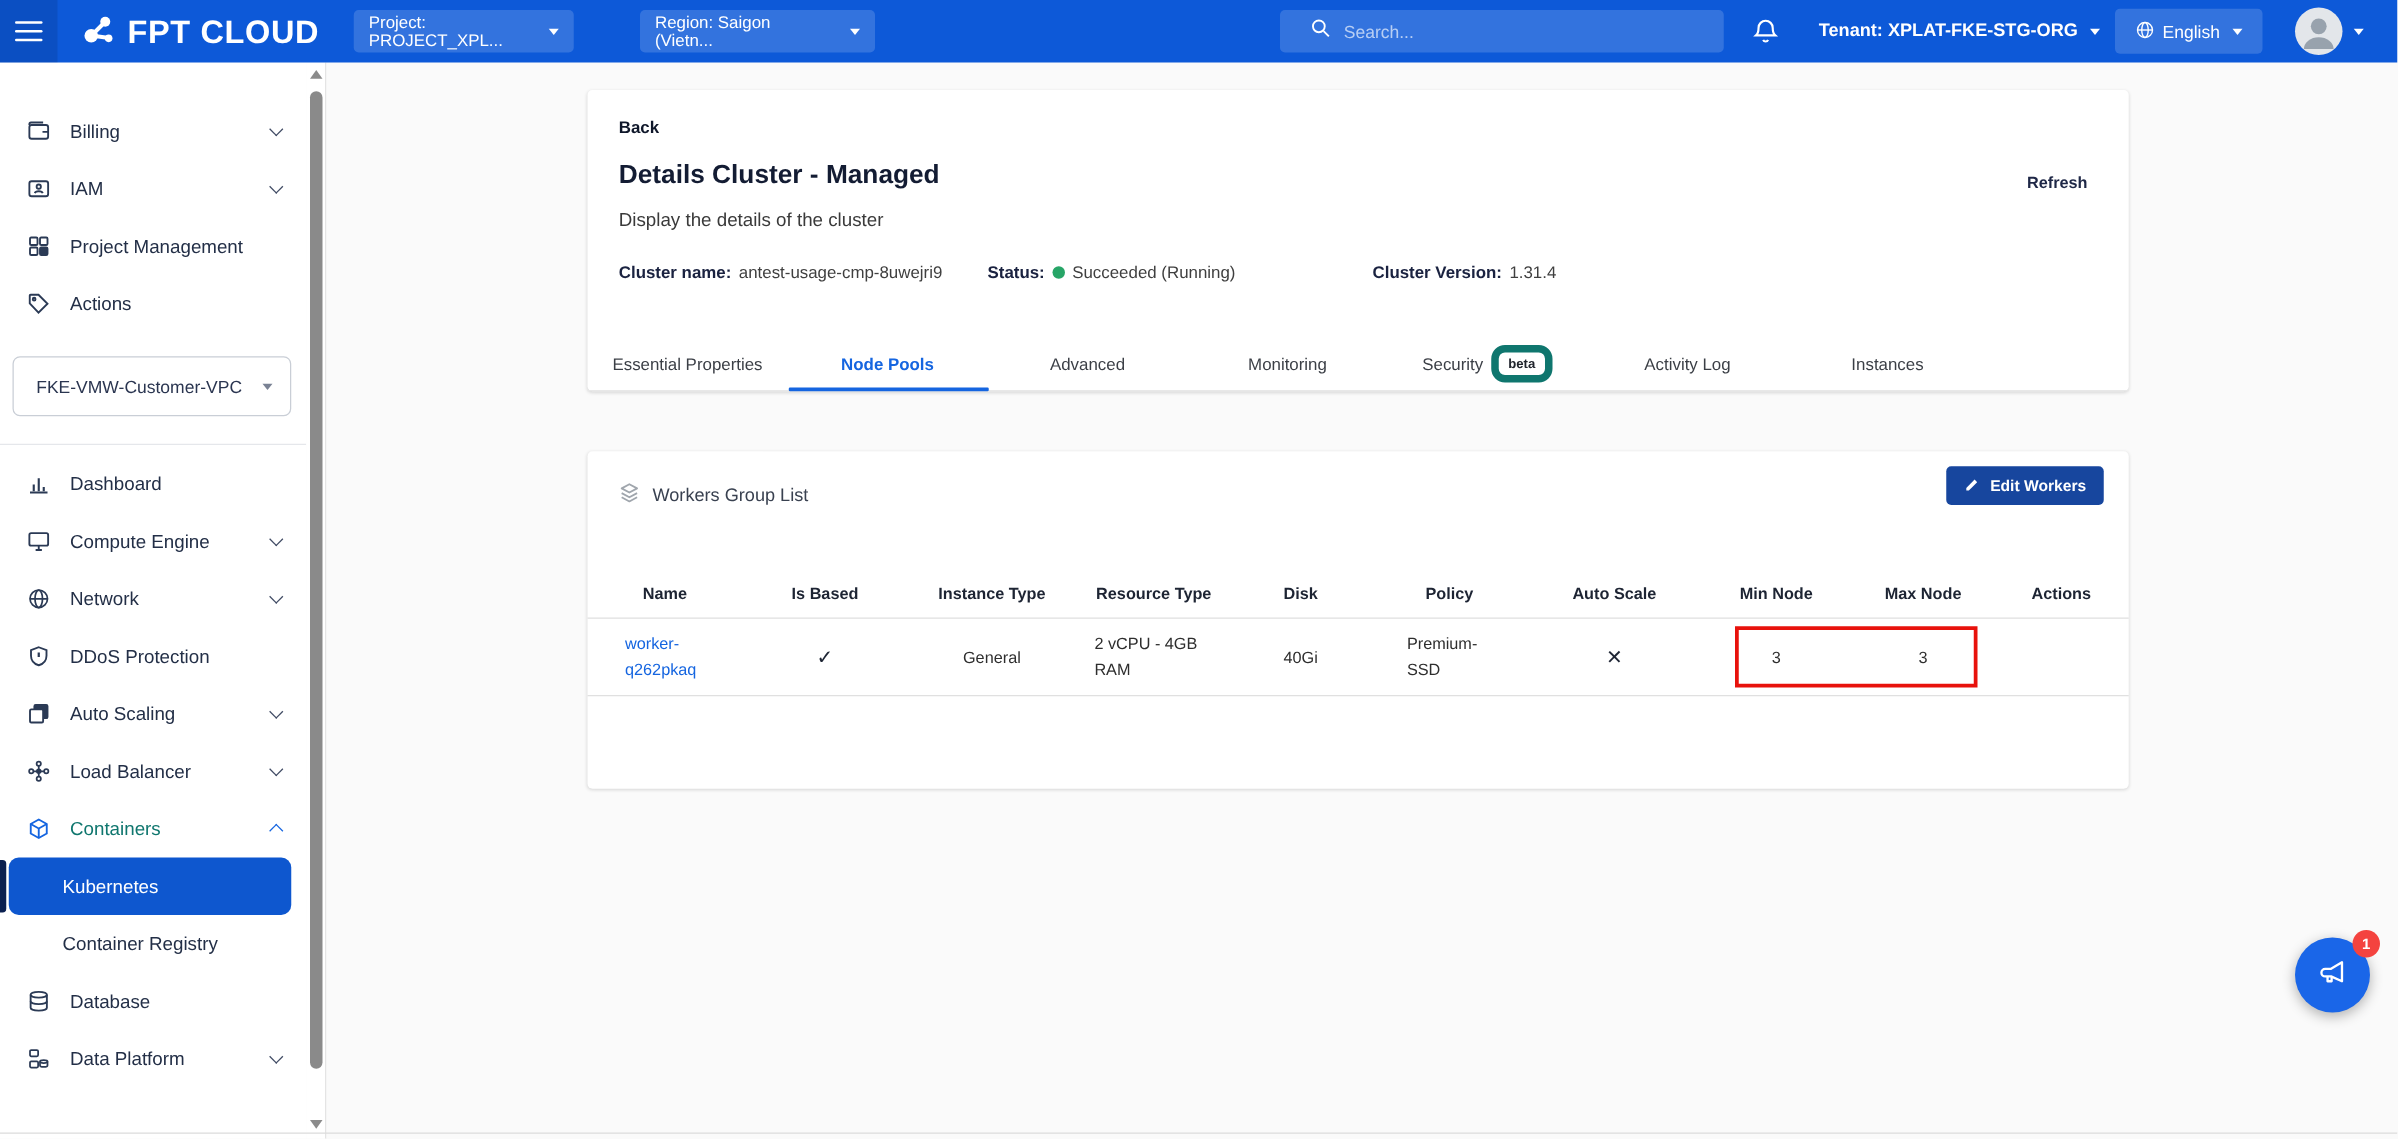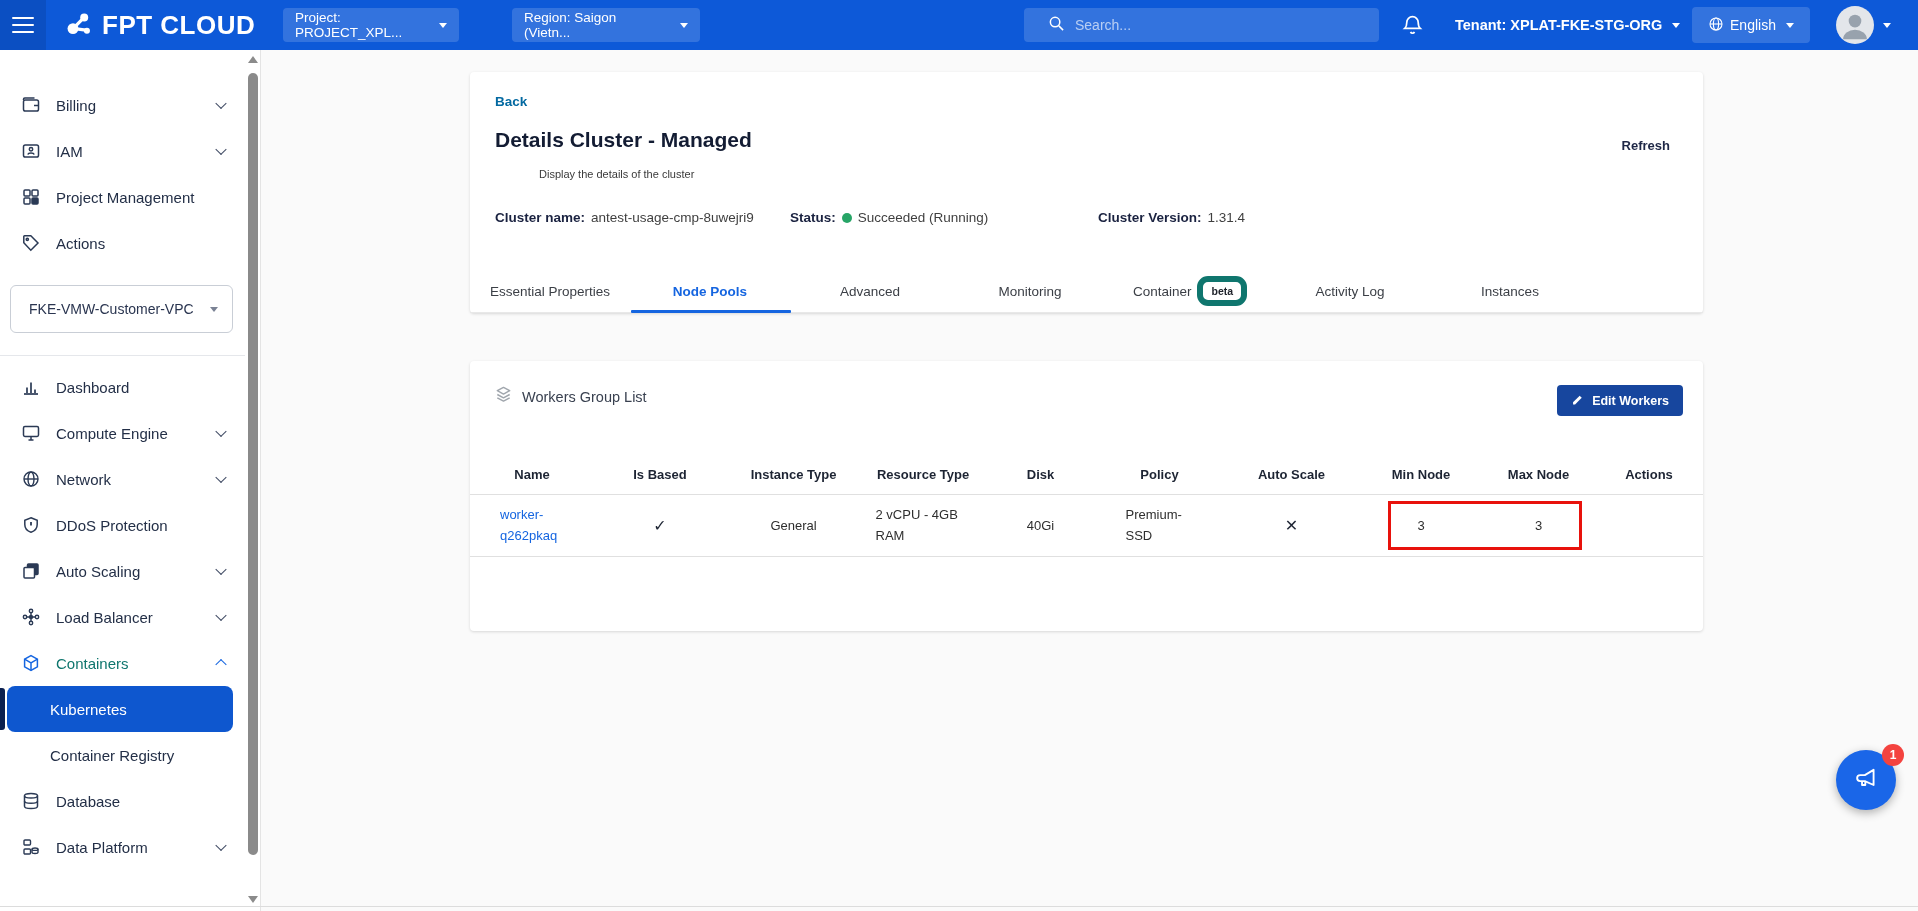--- a/index.html
+++ b/index.html
@@ -55,43 +55,43 @@
   .scrollstrip { position:absolute; left:245px; top:50px; width:16px; height:861px; background:#fff; border-right:1px solid #e4e4e4; }
   .scrollstrip .arrow { position:absolute; left:3px; width:0; height:0; border-left:5px solid transparent; border-right:5px solid transparent; cursor:pointer; }
   .scrollstrip .arrow-up { top:6px; border-bottom:7px solid #8b8b8b; }
   .scrollstrip .arrow-down { bottom:8px; border-top:7px solid #8b8b8b; }
   .scrollstrip .thumb { position:absolute; left:3px; top:23px; width:10px; height:782px; background:#8a8a8a; border-radius:5px; cursor:pointer; }
   .bottom-line { position:absolute; left:0; top:906px; width:1918px; height:1px; background:#dcdcdc; }
 
   
   .card { position:absolute; background:#fff; border-radius:4px; box-shadow:0 1px 3px rgba(0,0,0,.14); }
   .card1 { left:470px; top:72px; width:1233px; height:241px; }
-  .back-link { position:absolute; left:25px; top:22px; font-size:13.5px; font-weight:700; color:#0369a1; cursor:pointer; }
+  .back-link { position:absolute; left:25px; top:22px; font-size:13.5px; font-weight:700; color:#0f172a; cursor:pointer; }
   .page-title { position:absolute; left:25px; top:56px; font-size:21px; font-weight:700; color:#131c33; }
-  .page-subtitle { position:absolute; left:25px; top:96px; font-size:11px; color:#3a3a3a;margin-left:44px; }
+  .page-subtitle { position:absolute; left:25px; top:96px; font-size:15px; color:#3a3a3a; }
   .refresh-btn { position:absolute; right:33px; top:66px; font-size:13px; font-weight:700; color:#1e2746; cursor:pointer; }
   .inforow { position:absolute; left:25px; top:138px; display:flex; font-size:13.5px; align-items:center; }
   .inforow .blk { display:flex; align-items:center; gap:6px; }
   .inforow .b1 { width:295px; } .inforow .b2 { width:308px; }
   .inforow .lbl { font-weight:700; color:#1a2240; }
   .inforow .val { color:#3f3f3f; }
   .dot { width:10px; height:10px; border-radius:50%; background:#27a567; display:inline-block; }
 
   .tabbar { position:absolute; left:0; bottom:0; width:100%; height:42px; border-bottom:1px solid #e8e8e8; }
   .tabs { position:absolute; left:0; bottom:0; width:1120px; height:42px; display:flex; }
   .tab { flex:0 0 160px; display:flex; align-items:center; justify-content:center; gap:6px;
     font-size:13.5px; color:#3b3f46; cursor:pointer; }
   .tab.active { color:#1565e0; font-weight:700; }
   .tab-underline { position:absolute; left:161px; bottom:-1px; width:160px; height:3px; background:#1565e0; border-radius:1px; }
   .beta-pill { background:#fff; border:6px solid #0f766e; border-radius:11px; padding:3px 8px; font-size:10.5px; font-weight:700; color:#20242c; }
 
   .card2 { left:470px; top:361px; width:1233px; height:270px; }
   .wg-head { position:absolute; left:24px; top:24px; display:flex; align-items:center; gap:9px; }
   .wg-title { font-size:14.5px; color:#394150; }
-  .edit-btn { position:absolute; right:20px; top:24px; height:31px; background:#17469e; border-radius:4px; border:none;
+  .edit-btn { position:absolute; right:20px; top:12px; height:31px; background:#17469e; border-radius:4px; border:none;
     color:#fff; font-size:12.5px; font-weight:700; display:flex; align-items:center; gap:8px; padding:0 14px; cursor:pointer;
     font-family:"Liberation Sans", sans-serif; }
 
   .tbl { position:absolute; left:0; top:94px; width:1233px; }
   .tbl-grid { display:grid; grid-template-columns:124px 132px 135px 124px 111px 127px 137px 122px 113px 108px; }
   .tbl-head { height:40px; border-bottom:1px solid #e0e0e0; }
   .tbl-head .cell { display:flex; align-items:center; justify-content:center; font-size:13px; font-weight:700; color:#1d2433; }
   .tbl-row { height:62px; border-bottom:1px solid #e0e0e0; position:relative; }
   .tbl-row .cell { display:flex; align-items:center; justify-content:center; font-size:13px; color:#2e2e2e; }
   .name-link { display:inline-block; width:64px; text-align:left; color:#1565e0; line-height:1.55; cursor:pointer; }
@@ -380,21 +380,21 @@
       <div class="tab active">
           <span>Node Pools</span>
         </div>
       <div class="tab">
           <span>Advanced</span>
         </div>
       <div class="tab">
           <span>Monitoring</span>
         </div>
       <div class="tab">
-        <span>Container</span>
+        <span>Security</span>
         <span class="beta-pill">beta</span>
       </div>
       <div class="tab">
           <span>Activity Log</span>
         </div>
       <div class="tab">
           <span>Instances</span>
         </div>
     </div>
     <div class="tab-underline"></div>

